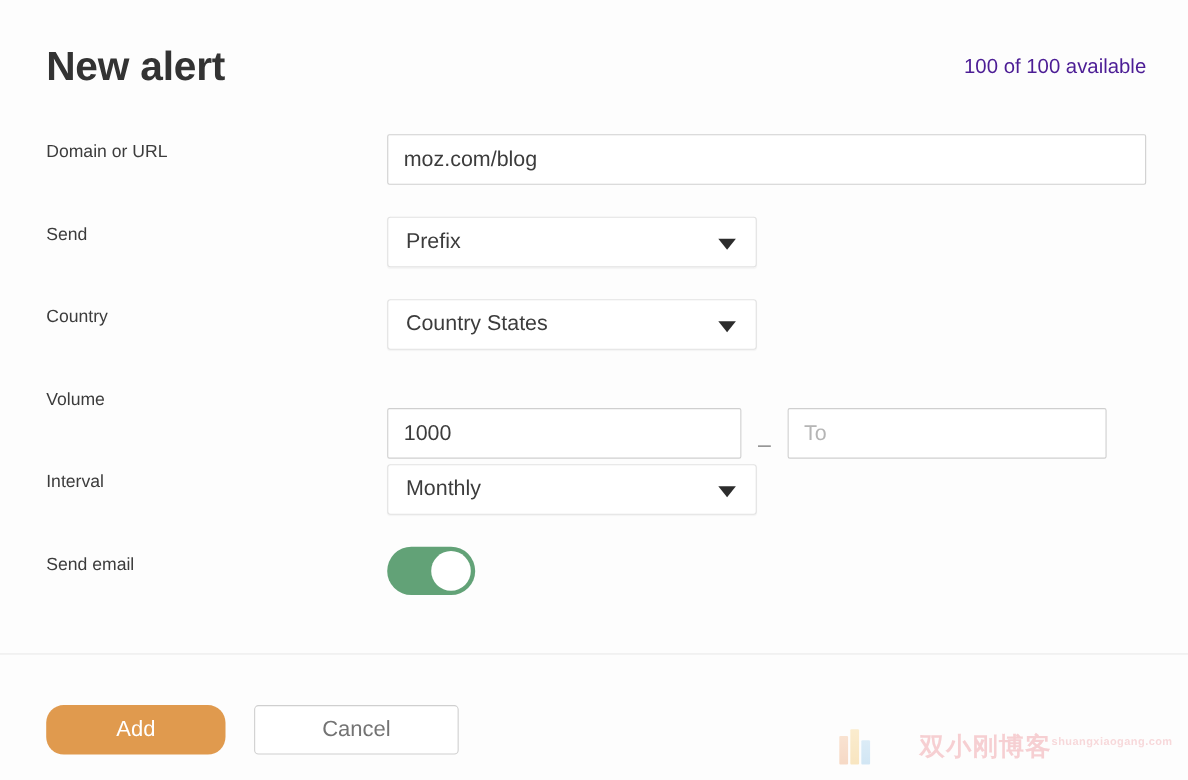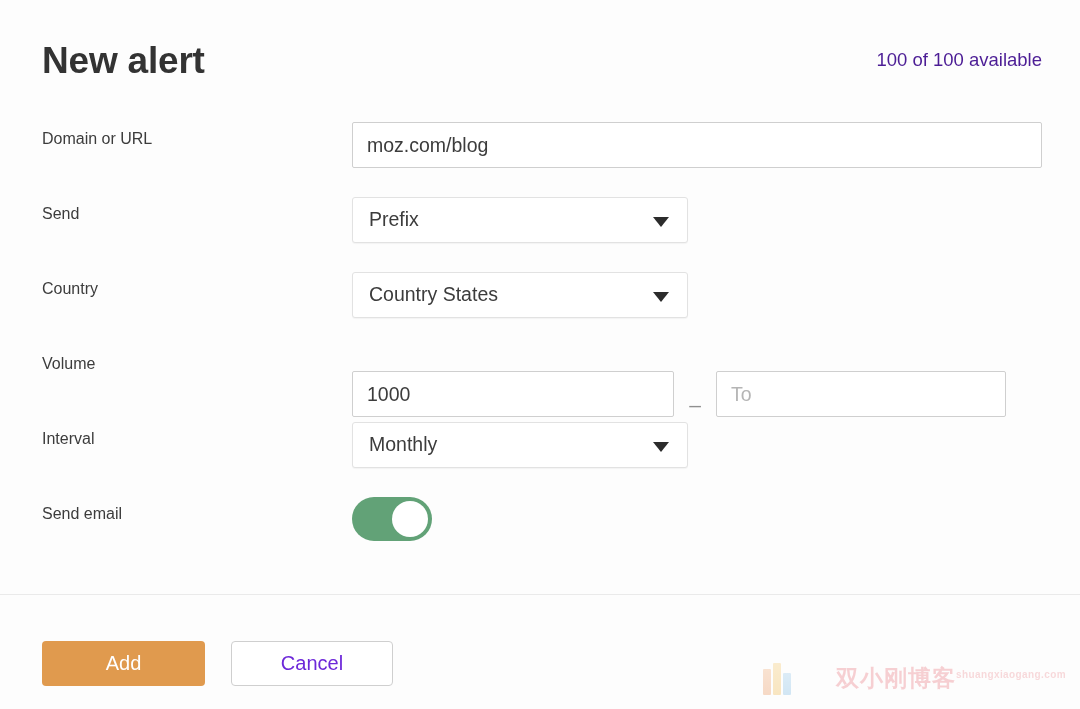--- a/index.html
+++ b/index.html
@@ -187,27 +187,28 @@
     align-items: center;
     justify-content: center;
     cursor: pointer;
     border: none;
     padding: 0;
   }
   .btn-add {
     width: 163px;
     background: #e09a4e;
     color: #ffffff;
+    border-radius: 16px;
   }
   .btn-cancel {
-    width: 162px;
+    width: 186px;
     margin-left: 26px;
     background: #ffffff;
     border: 1px solid #cfcfcf;
-    color: #6d28d9;
+    color: #737373;
   }
 
   
   .watermark {
     position: absolute;
     right: 14px;
     bottom: 14px;
     display: flex;
     align-items: center;
     opacity: 0.5;

